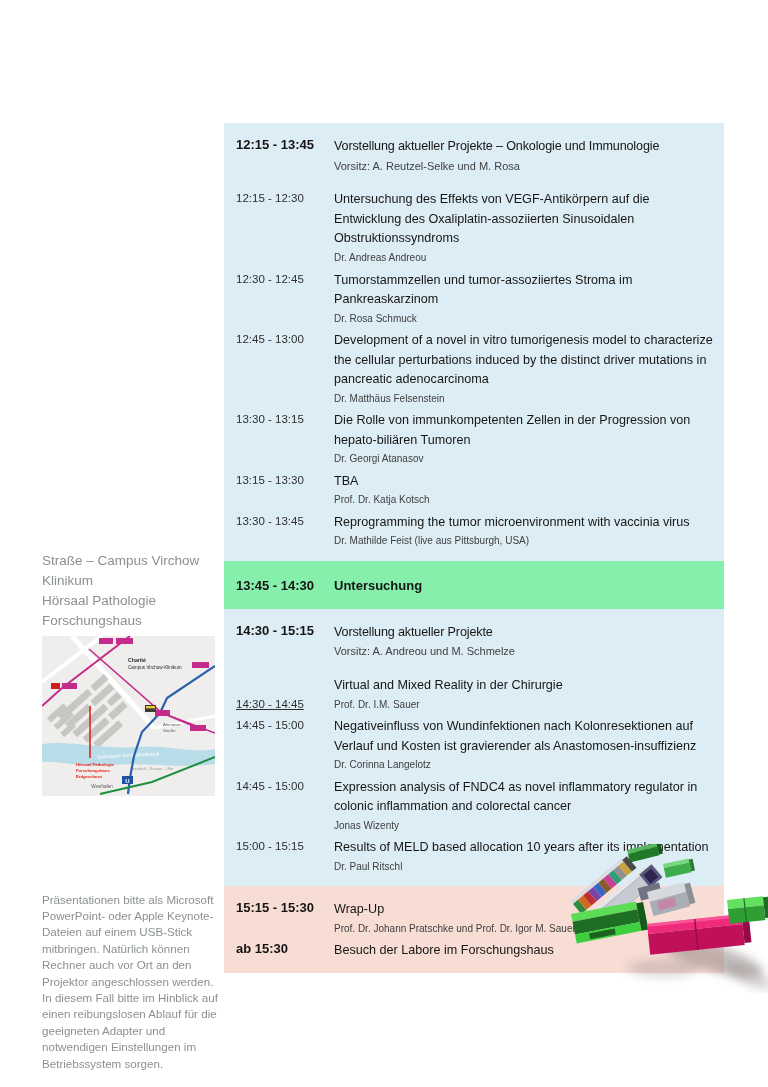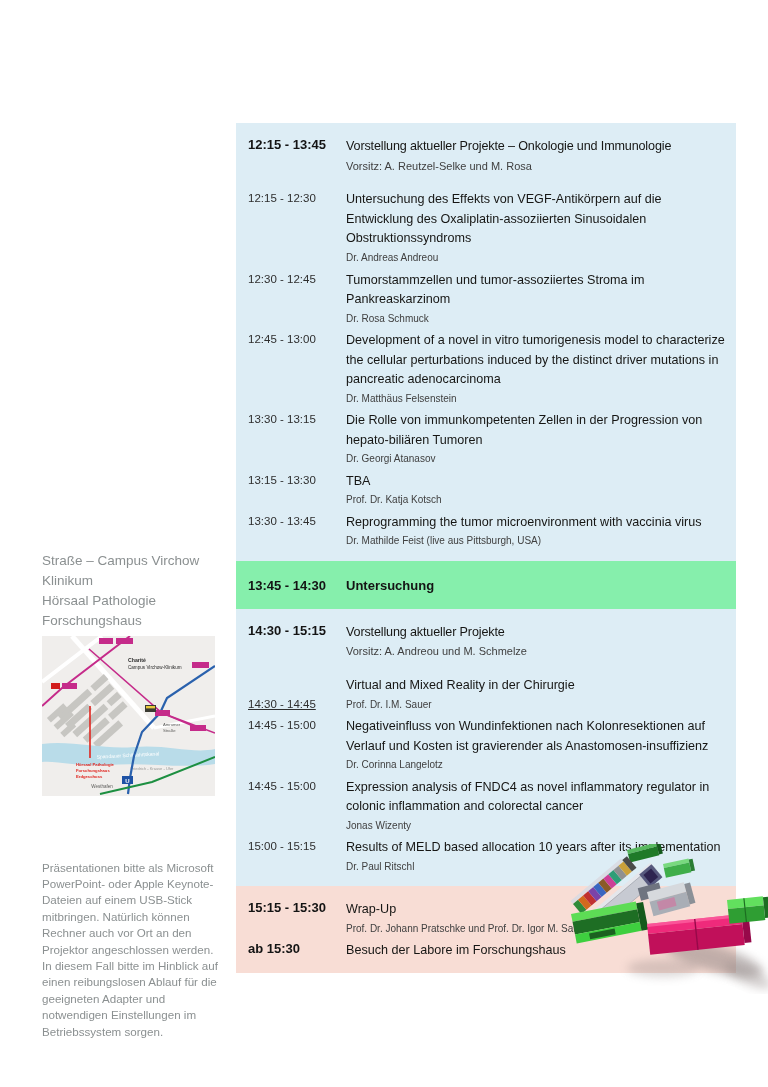--- a/index.html
+++ b/index.html
@@ -3,25 +3,25 @@
 <meta charset="utf-8">
 <style>
   html,body{margin:0;padding:0;background:#fff;}
   .page{position:relative;width:768px;height:1087px;background:#ffffff;overflow:hidden;
         font-family:"Liberation Sans", sans-serif;}
 
   
   .address{position:absolute;left:42px;top:551px;width:185px;
            font-size:13.5px;line-height:20px;color:#8b9091;}
   .map-wrap{position:absolute;left:42px;top:636px;width:173px;height:160px;}
-  .note{position:absolute;left:42px;top:848px;width:180px;
+  .note{position:absolute;left:42px;top:880px;width:180px;
         font-size:11.6px;line-height:16.4px;color:#8b9091;}
 
   
-  .main{position:absolute;left:236px;top:123px;width:500px;}
+  .main{position:absolute;left:224px;top:123px;width:500px;}
   .block{background:#ddedf5;padding:14px 10px 12px 12px;}
   .block.pink{background:#f8ddd5;}
 
   .row{display:grid;grid-template-columns:86px 1fr;column-gap:12px;margin-bottom:5px;}
   .row:last-child{margin-bottom:0;}
   .time{font-size:11.5px;color:#2e2e2e;padding-top:2px;white-space:nowrap;}
   .time.bold{font-size:13px;font-weight:bold;color:#141414;padding-top:0;}
   .title{font-size:12.6px;font-weight:normal;color:#161614;line-height:1.55;}
   .speaker{font-size:10px;color:#404040;line-height:1.45;margin-top:2px;}
   .chair{font-size:11px;color:#404040;line-height:1.45;margin-top:2px;}

